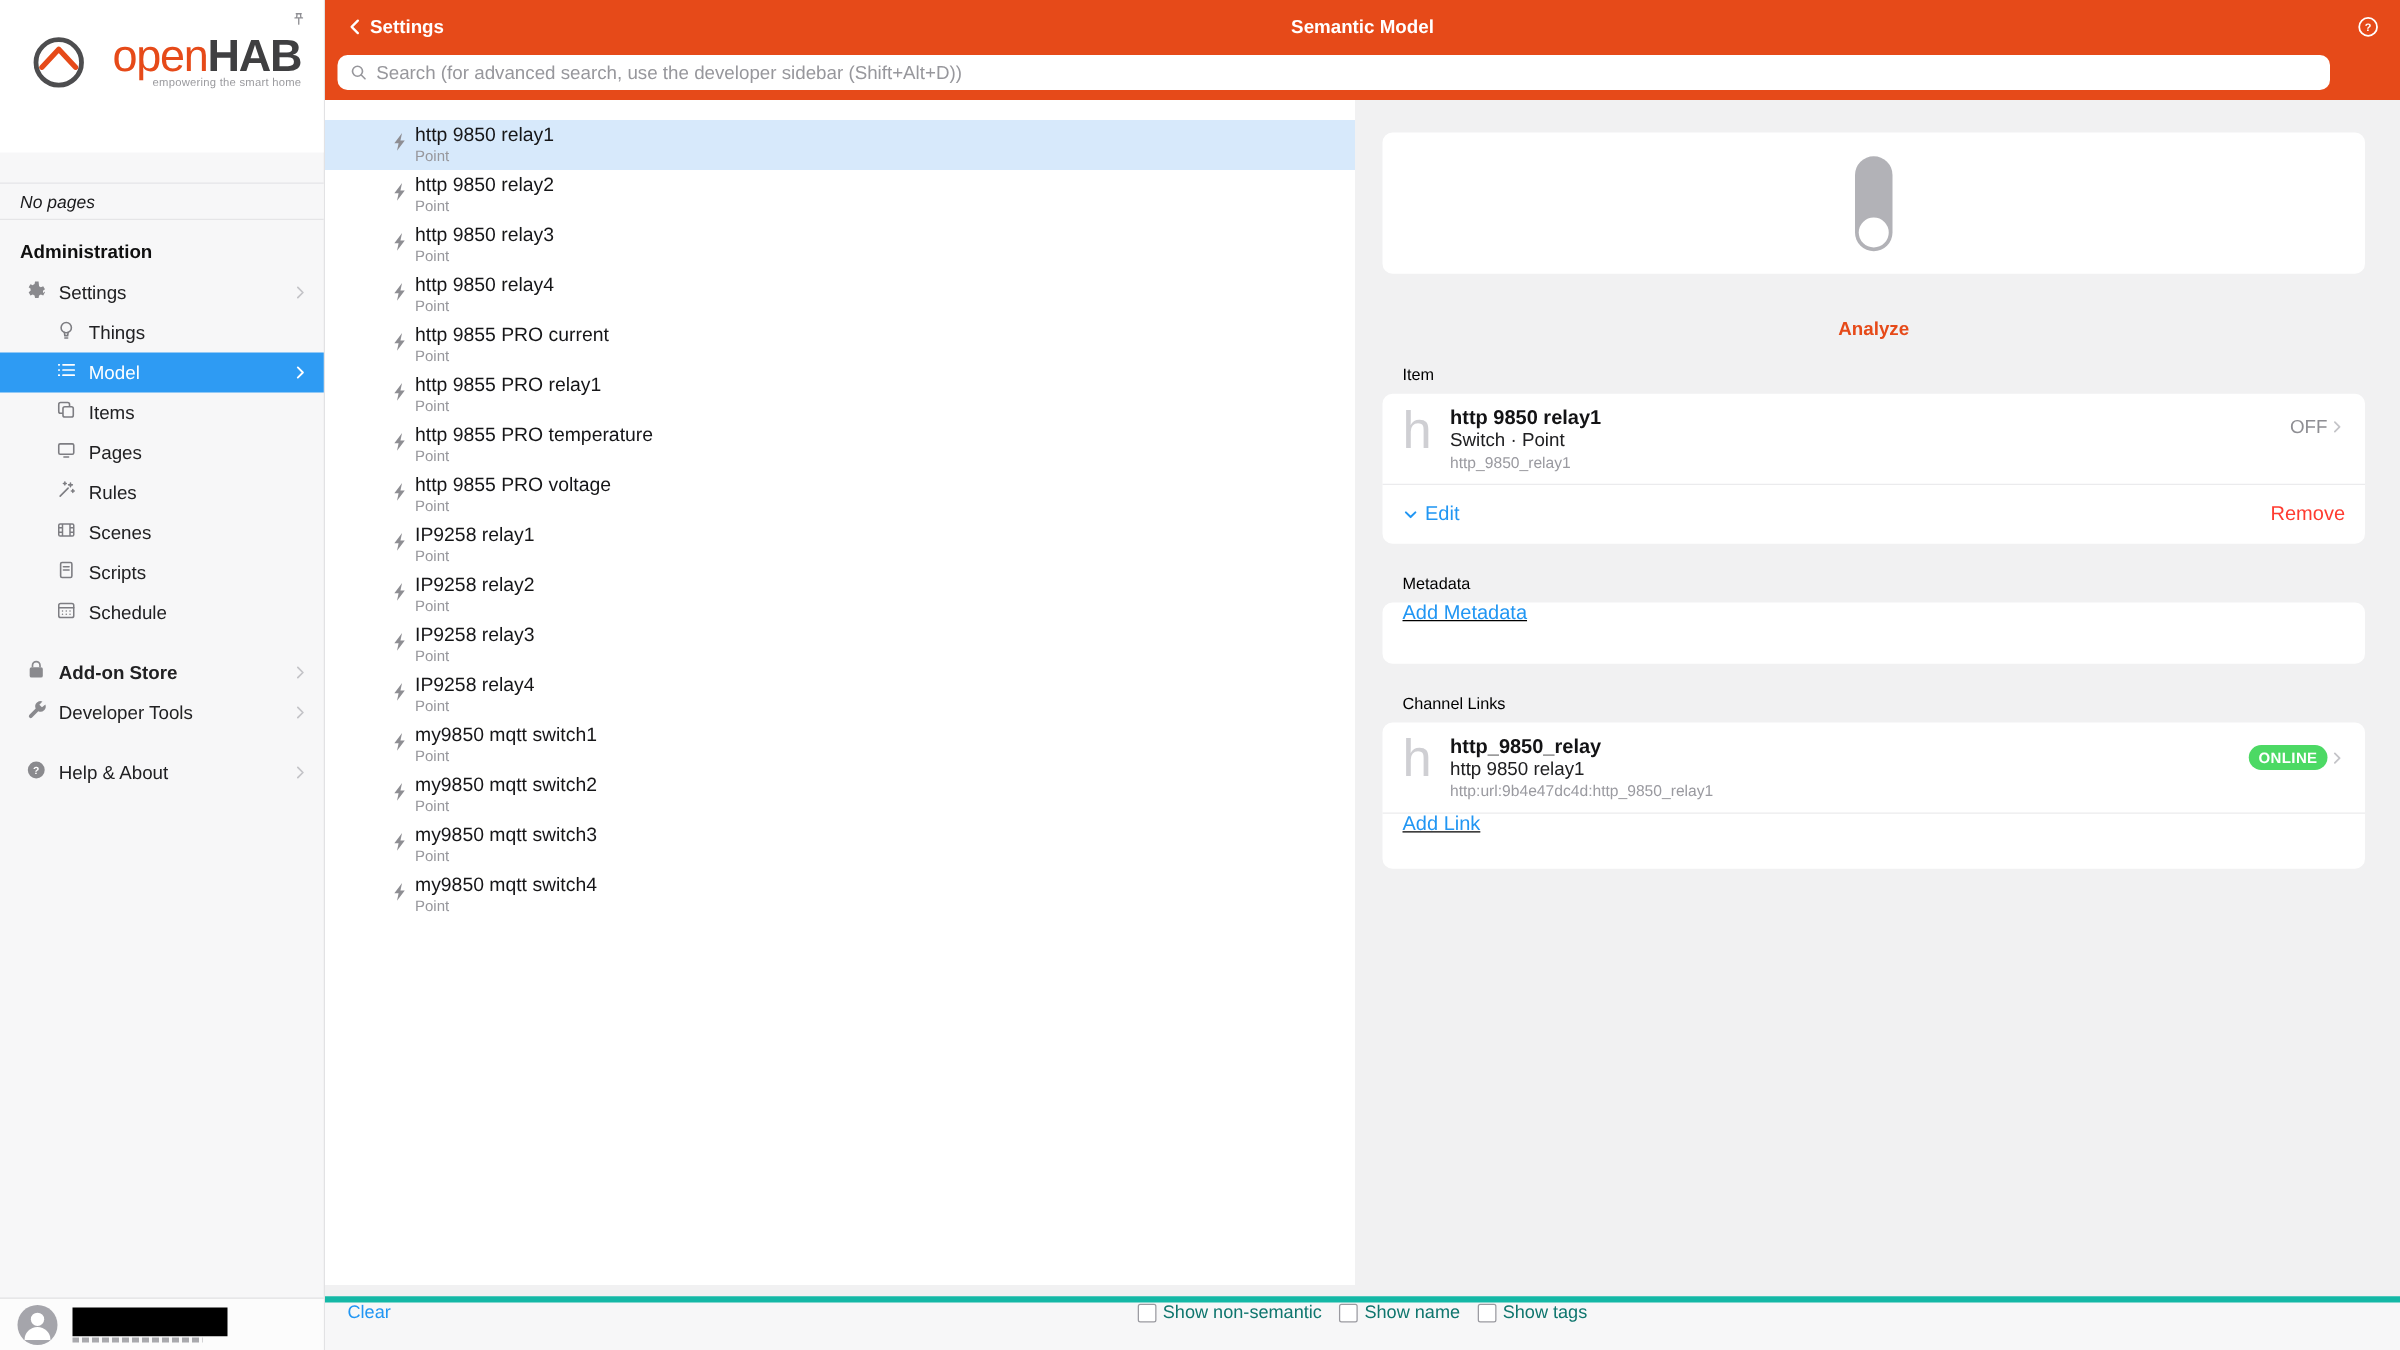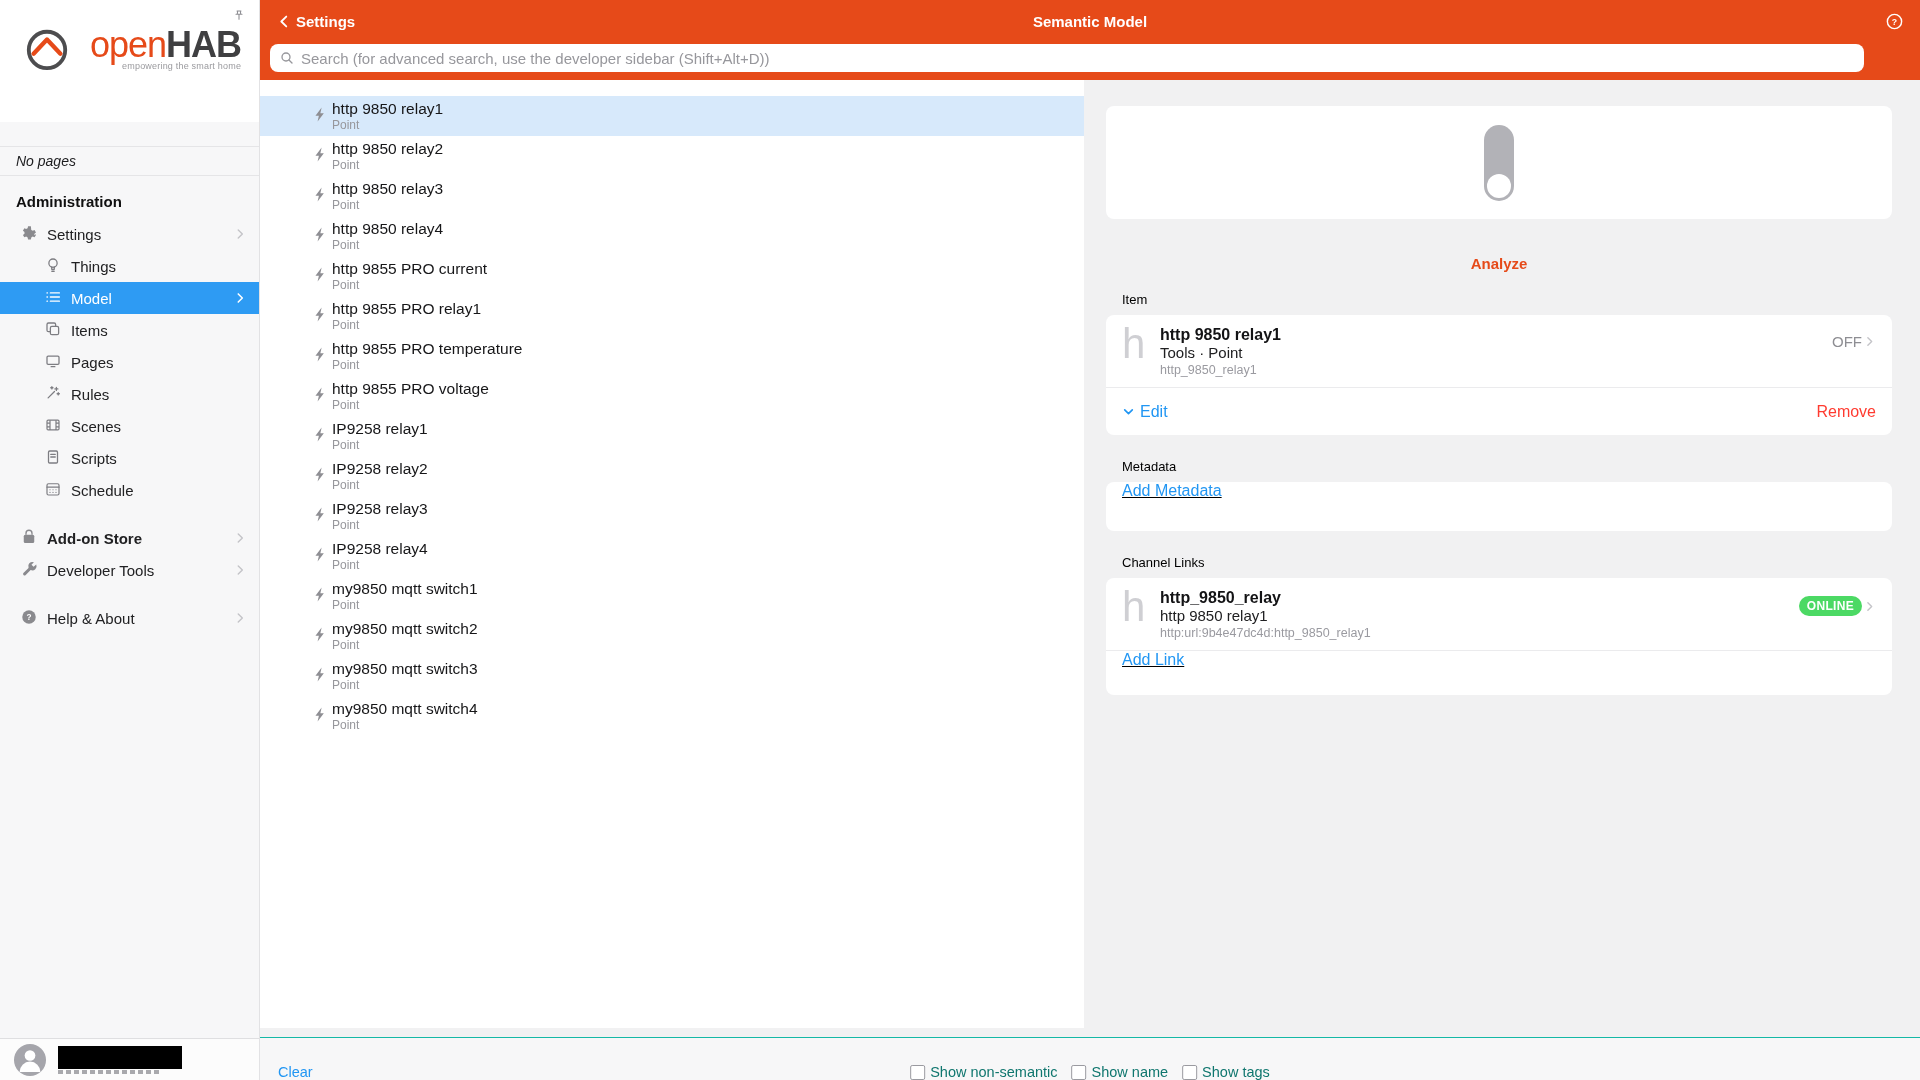--- a/index.html
+++ b/index.html
@@ -70,21 +70,21 @@
   .state { color:#8e8e93; font-size:15px; }
   .card-divider { height:1px; background:#ebebed; }
   .action-row { height:47px; display:flex; align-items:center; padding:0 16px; }
   .edit { color:#2196f3; font-weight:500; font-size:16px; display:flex; align-items:center; gap:5px; }
   .remove { margin-left:auto; color:#ff3b30; font-size:16px; }
   .single-row { height:49px; display:flex; align-items:flex-start; padding:0 16px;text-decoration:underline; }
   .link-blue { color:#2196f3; font-size:16px; font-weight:500; }
   .badge { background:#4cd964; color:#fff; font-size:12px; font-weight:700; padding:3px 8px; border-radius:11px; letter-spacing:.3px; }
 
   
-  .footer { height:43px; background:#f7f7f8; border-top:1px solid #14b8a6; display:flex; align-items:flex-end; padding:0 18px; position:relative; }
+  .footer { height:43px; background:#f7f7f8; border-top:5px solid #14b8a6; display:flex; align-items:flex-start; padding:0 18px; position:relative; }
   .clear { color:#2196f3; font-size:14.5px; }
   .fchecks { position:absolute; left:50%; transform:translateX(-50%); display:flex; gap:14px; align-items:center; }
   .fchk { display:flex; gap:5px; align-items:center; font-size:14.5px; color:#0f766e; }
   .box { width:15px; height:15px; border:1px solid #9a9aa0; border-radius:2px; background:#fff; flex:none; }
 </style>
 </head>
 <body>
 
 <div class="app" data-interactable="false">
 
@@ -421,21 +421,21 @@
         </div>
 
         <div class="analyze" data-interactable="true">Analyze</div>
 
         <div class="block-title" style="margin-top:20px;" data-interactable="false">Item</div>
         <div class="card" data-interactable="false">
           <div class="media-row" data-interactable="true">
             <span class="glyph-h" data-interactable="false">h</span>
             <span class="m-texts">
               <span class="m-title" data-interactable="false">http 9850 relay1</span>
-              <span class="m-sub" data-interactable="false">Tools · Point</span>
+              <span class="m-sub" data-interactable="false">Switch · Point</span>
               <span class="m-id" data-interactable="false">http_9850_relay1</span>
             </span>
             <span class="m-right">
               <span class="state" data-interactable="false">OFF</span>
               <svg data-interactable="false" width="13" height="13" viewBox="0 0 24 24" fill="none" stroke="#c4c4c8" stroke-width="2.6" stroke-linecap="round" stroke-linejoin="round">
                   <path d="M9 5l7 7-7 7"></path>
                 </svg>
             </span>
           </div>
           <div class="card-divider" data-interactable="false"></div>

